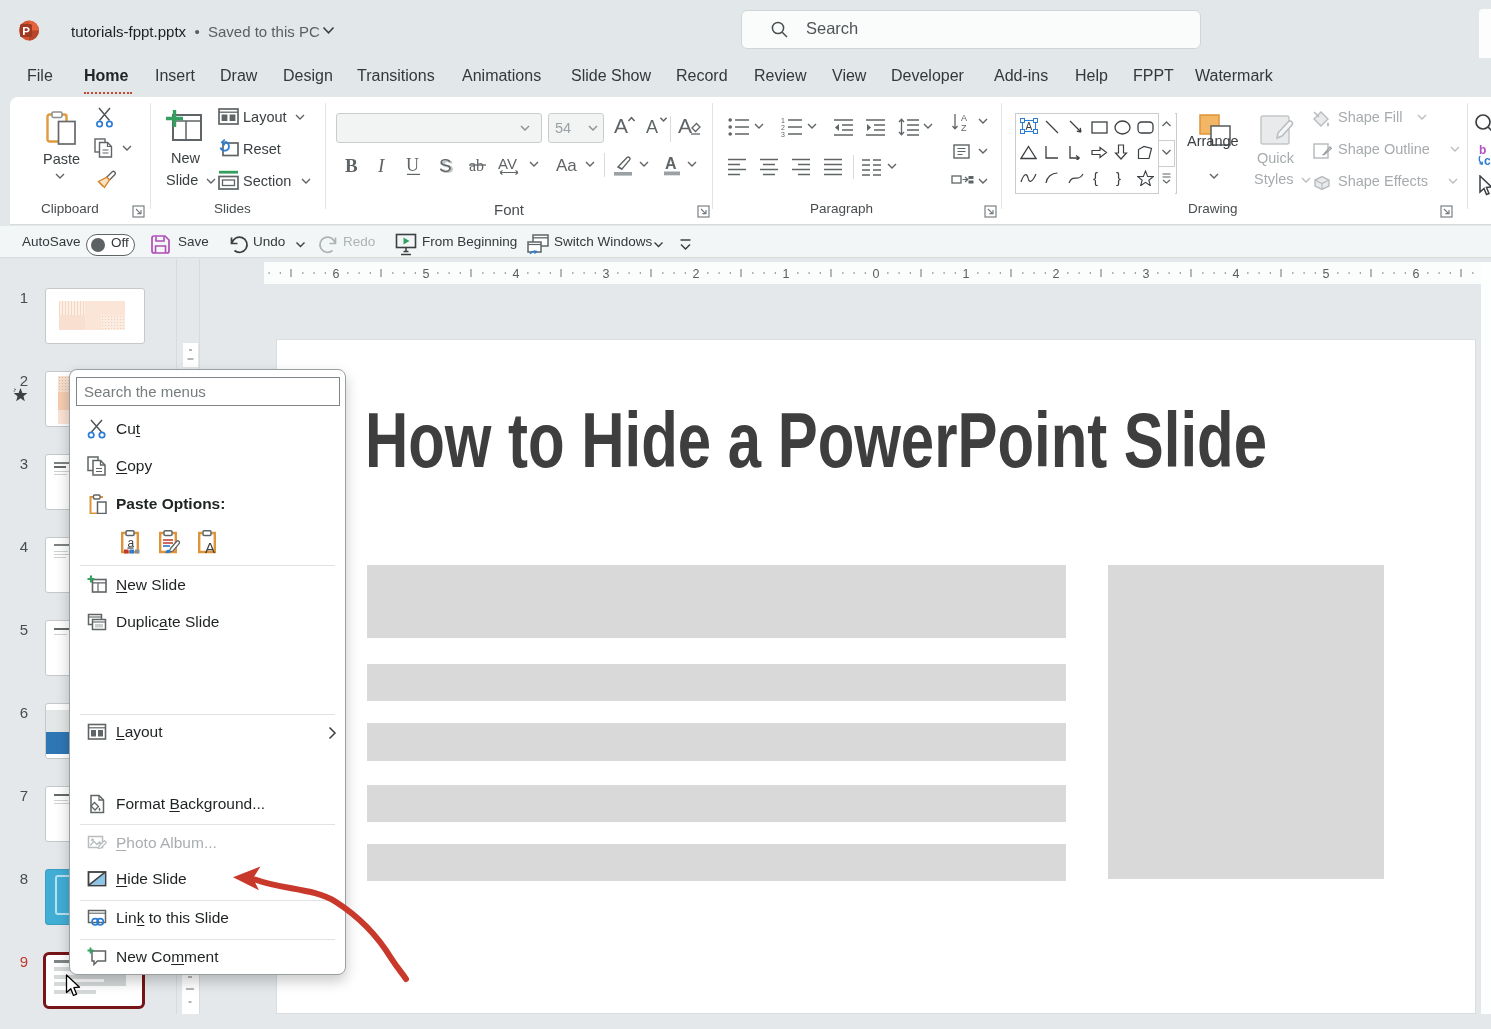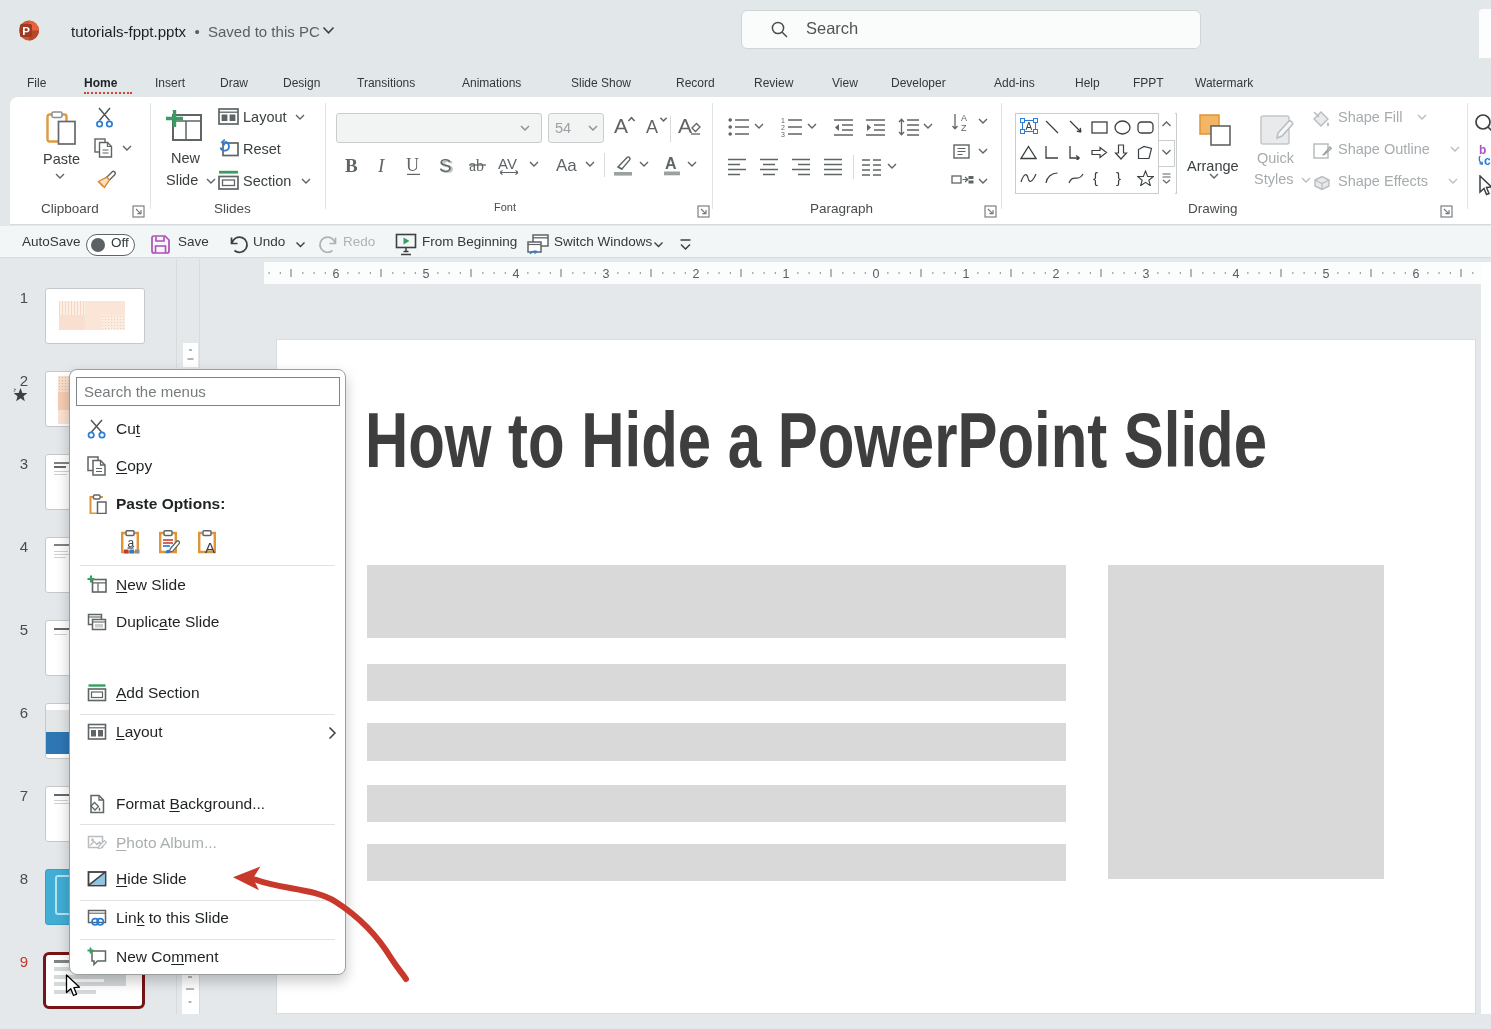--- a/index.html
+++ b/index.html
@@ -1,21 +1,21 @@
 <!DOCTYPE html>
 <html><head><meta charset="utf-8"><style>
 *{margin:0;padding:0;box-sizing:border-box;}
 html,body{width:1491px;height:1029px;overflow:hidden;}
 body{font-family:"Liberation Sans",sans-serif;background:#e2e7e9;}
 #app{position:absolute;left:0;top:0;width:1491px;height:1029px;}
 .abs{position:absolute;}
 
 #titlebar{position:absolute;left:0;top:0;width:1491px;height:58px;background:#e2e7e9;}
 #menubar{position:absolute;left:0;top:58px;width:1491px;height:39px;background:#e2e7e9;}
-.tab{position:absolute;top:18px;font-size:12px;color:#33383b;}
+.tab{position:absolute;top:9px;font-size:16px;color:#33383b;}
 #ribbon{position:absolute;left:10px;top:97px;width:1481px;height:128px;background:#ffffff;border-radius:8px 0 0 0;border-bottom:1px solid #d8dbdc;}
 .gdiv{position:absolute;top:6px;height:106px;width:1px;background:#e1e4e5;}
 .rbtxt{position:absolute;font-size:14.5px;color:#3b4043;white-space:nowrap;}
 .gray{color:#a6abae;}
 #qat{position:absolute;left:0;top:226px;width:1491px;height:32px;background:#f3f6f6;border-bottom:1px solid #d8dbdc;font-size:13.5px;color:#33383b;}
 .qtx{position:absolute;top:8px;white-space:nowrap;}
 
 #content{position:absolute;left:0;top:259px;width:1491px;height:770px;background:#e4e8ea;}
 #slide{position:absolute;left:276px;top:80px;width:1200px;height:675px;background:#ffffff;border:1px solid #d9dddd;}
 .ph{position:absolute;background:#d9d9d9;}
@@ -206,21 +206,21 @@
 <svg class="abs" style="left:629px;top:64px" width="10" height="7" viewBox="0 0 10 7">
         <path d="M1 1 L5 5 L9 1" stroke="#5f6466" stroke-width="1.4" fill="none"></path>
       </svg>
 <svg class="abs" style="left:654px;top:58px" width="18" height="21" viewBox="0 0 18 21">
         <text x="1" y="14" font-size="16" font-weight="bold" fill="#5f6466" font-family="Liberation Sans">A</text>
 <rect x="0" y="16.5" width="16" height="3.8" fill="#9ba0a3"></rect>
       </svg>
 <svg class="abs" style="left:677px;top:64px" width="10" height="7" viewBox="0 0 10 7">
         <path d="M1 1 L5 5 L9 1" stroke="#5f6466" stroke-width="1.4" fill="none"></path>
       </svg>
-<div class="rbtxt" style="left:484px;top:104px;font-size:11px;color:#484d50;">Font</div>
+<div class="rbtxt" style="left:484px;top:104px;font-size:15px;color:#484d50;">Font</div>
 <svg class="abs" style="left:687px;top:108px" width="13" height="13" viewBox="0 0 13 13">
         <rect x="1" y="1" width="11" height="11" fill="none" stroke="#70767a" stroke-width="1.1"></rect>
         <path d="M4 4 l4.6 4.6 M9 5 v3.6 h-3.6" stroke="#70767a" stroke-width="1.1" fill="none"></path>
       </svg>
 <div class="gdiv" style="left:702px;"></div>
 <svg class="abs" style="left:718px;top:20px" width="22" height="20" viewBox="0 0 22 20">
         <circle cx="2.2" cy="3" r="1.8" fill="#5f6466"></circle>
         <circle cx="2.2" cy="10" r="1.8" fill="#5f6466"></circle>
         <circle cx="2.2" cy="17" r="1.8" fill="#5f6466"></circle>
         <path d="M7 3 H21 M7 10 H21 M7 17 H21" stroke="#5f6466" stroke-width="1.6" fill="none"></path>
@@ -370,21 +370,21 @@
         <path d="M1.5 2 L5.5 6 L9.5 2" stroke="#5f6466" stroke-width="1.3" fill="none"></path>
       </svg>
 <svg class="abs" style="left:1151px;top:75px" width="11" height="12" viewBox="0 0 11 12">
         <path d="M1.5 2 h8 M1.5 5 h8" stroke="#5f6466" stroke-width="1.1"></path>
         <path d="M2 8 L5.5 11 L9 8" stroke="#5f6466" stroke-width="1.2" fill="none"></path>
       </svg>
 <svg class="abs" style="left:1188px;top:16px" width="34" height="34" viewBox="0 0 34 34">
         <rect x="2" y="2" width="19" height="19" fill="#f3b664" stroke="#e0943a" stroke-width="1.5"></rect>
 <rect x="13" y="13" width="19" height="19" fill="#fff" stroke="#5f6466" stroke-width="1.6"></rect>
       </svg>
-<div class="rbtxt" style="left:1177px;top:61px;text-align:right;">Arrange</div>
+<div class="rbtxt" style="left:1177px;top:36px;text-align:right;">Arrange</div>
 <svg class="abs" style="left:1199px;top:76px" width="10" height="7" viewBox="0 0 10 7">
         <path d="M1 1 L5 5 L9 1" stroke="#5f6466" stroke-width="1.4" fill="none"></path>
       </svg>
 <svg class="abs" style="left:1248px;top:16px" width="40" height="34" viewBox="0 0 40 34">
         <rect x="3" y="3" width="28" height="28" rx="2" fill="#e8eaeb" stroke="#c3c7c9" stroke-width="1.5"></rect>
 <path d="M20 20 L30 9 a2.5 2.5 0 0 1 4 3 L24 23 l-5 2 z" fill="#f5f6f7" stroke="#b9bdbf" stroke-width="1.5"></path>
       </svg>
 <div class="rbtxt gray" style="left:1247px;top:53px;">Quick</div>
 <div class="rbtxt gray" style="left:1244px;top:74px;">Styles</div>
 <svg class="abs" style="left:1291px;top:80px" width="10" height="7" viewBox="0 0 10 7">
@@ -662,28 +662,20 @@
 <div class="mi" style="top:233.5px;">
         <svg class="abs" style="left:17px;top:8px" width="20" height="20" viewBox="0 0 20 20">
           <rect x="1.5" y="2.5" width="13" height="10" fill="#fff" stroke="#5f6466" stroke-width="1.5"></rect>
 <path d="M1.5 5 h13" stroke="#5f6466" stroke-width="1.1"></path>
 <rect x="5.5" y="7.5" width="13" height="10" fill="#fff" stroke="#5f6466" stroke-width="1.5"></rect>
 <path d="M5.5 10 h13" stroke="#5f6466" stroke-width="1.1"></path>
 <rect x="8" y="12" width="8" height="3.5" fill="#c9cdce"></rect>
         </svg>
         <div class="mtx" style="">Duplic<span class="u">a</span>te Slide</div>
       </div>
-<div class="mi" style="top:305px;">
-        <svg class="abs" style="left:17px;top:8px" width="20" height="20" viewBox="0 0 20 20">
-          <path d="M1.5 2.5 h17" stroke="#33a05f" stroke-width="2.4"></path>
-<rect x="1.5" y="6" width="17" height="11.5" fill="#fff" stroke="#5f6466" stroke-width="1.6"></rect>
-<rect x="4.5" y="9" width="11" height="5.5" fill="#fff" stroke="#5f6466" stroke-width="1.2"></rect>
-        </svg>
-        <div class="mtx" style=""><span class="u">A</span>dd Section</div>
-      </div>
 <div class="mi" style="top:344px;">
         <svg class="abs" style="left:17px;top:8px" width="20" height="20" viewBox="0 0 20 20">
           <rect x="1.5" y="2.5" width="17" height="14.5" fill="#fff" stroke="#5f6466" stroke-width="1.6"></rect>
 <path d="M1.5 5.8 h17" stroke="#5f6466" stroke-width="1.2"></path>
 <rect x="4" y="8" width="5" height="6.5" fill="#5f6466"></rect>
 <rect x="11" y="8" width="5" height="6.5" fill="#5f6466"></rect>
         </svg>
         <div class="mtx" style=""><span class="u">L</span>ayout</div>
       </div>
 <div class="mi" style="top:416px;">

